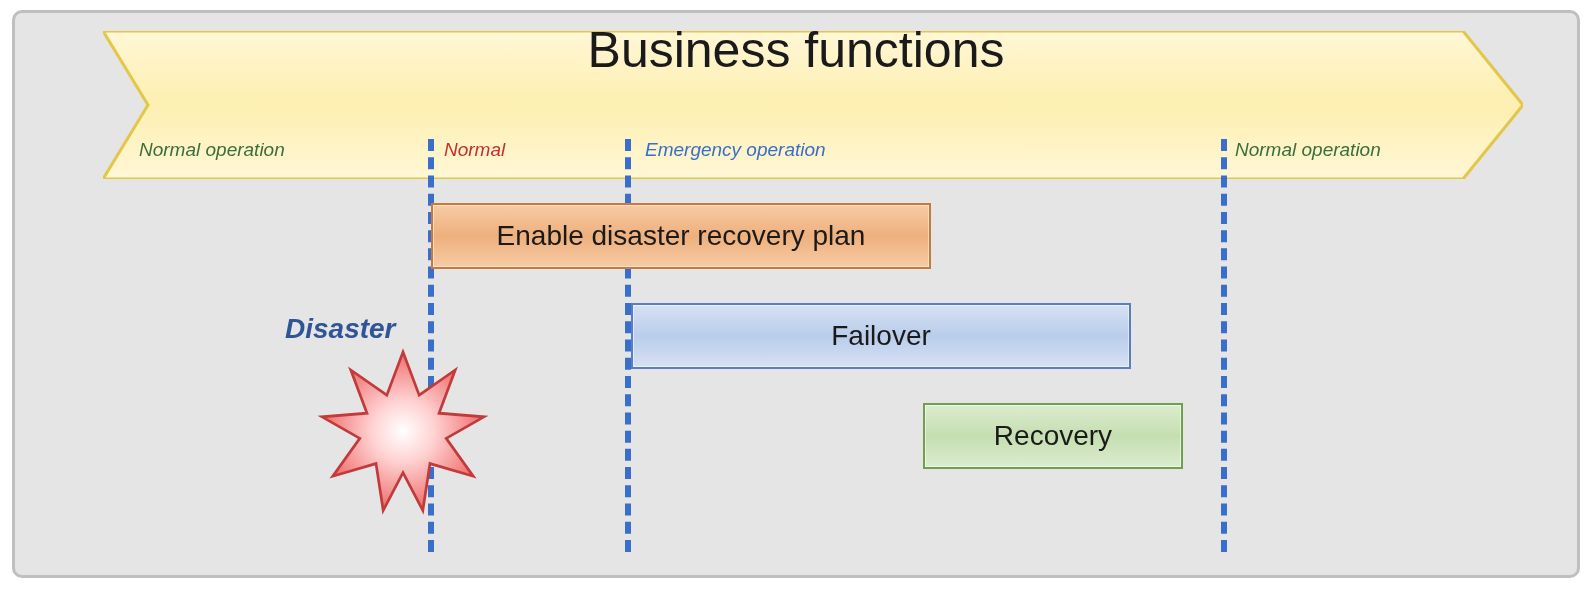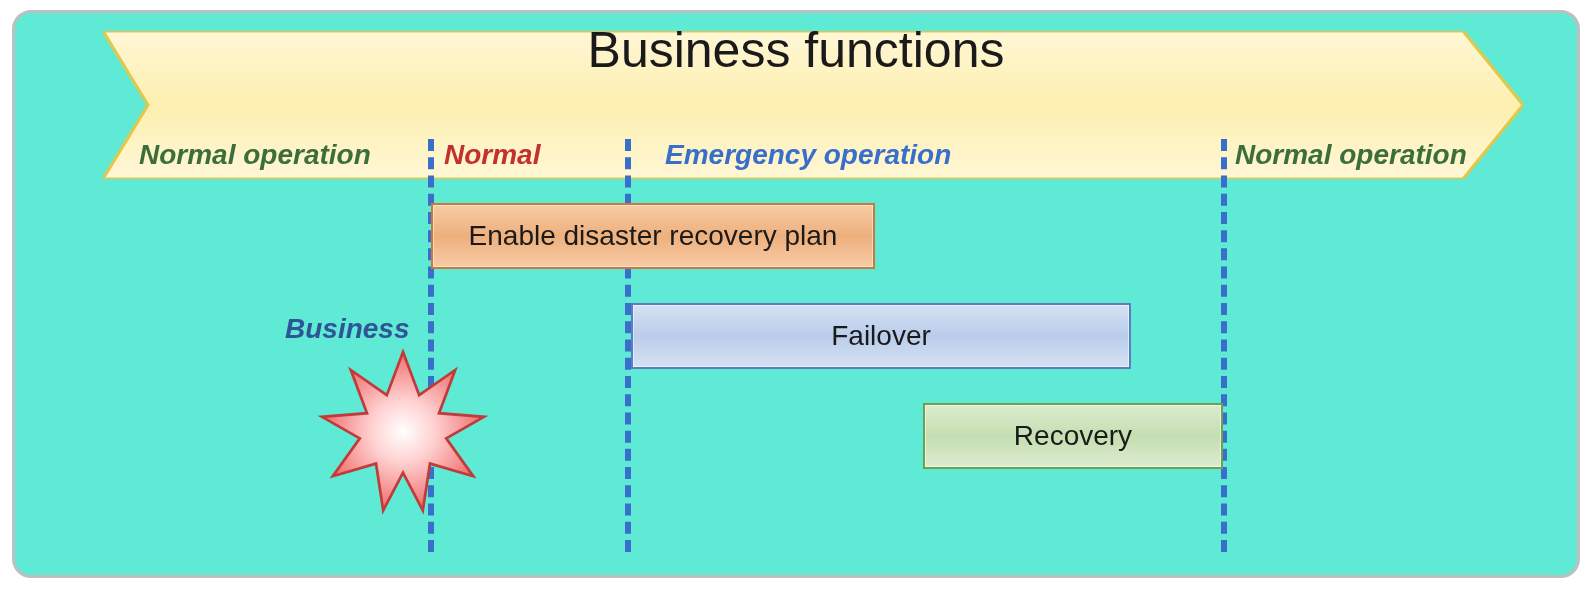--- a/index.html
+++ b/index.html
@@ -10,51 +10,51 @@
     background: #ffffff;
     position: relative;
   }
   .container {
     position: absolute;
     left: 12px;
     top: 10px;
     width: 1568px;
     height: 568px;
     border: 3px solid #bfbfbf;
-    border-radius: 19px;
-    background: #5eead4;
+    border-radius: 10px;
+    background: #e5e5e5;
   }
   .arrow-banner {
     position: absolute;
     left: 88px;
     top: 18px;
     width: 1420px;
     height: 148px;
   }
   .banner-title {
     position: absolute;
     left: 50%;
     top: 8px;
     transform: translateX(-50%);
     font-size: 50px;
     color: #1a1a1a;
     font-weight: 400;
     white-space: nowrap;
   }
   .phase-label {
     position: absolute;
-    font-size: 28px;
+    font-size: 19px;
     font-style: italic;
-    font-weight: 700;
+    font-weight: 400;
     top: 126px;
     text-align: right;
   }
   .normal1 { color: #3c6e3c; left: 124px; }
   .outage  { color: #c33030; left: 429px; }
-  .emerg   { color: #3a6ecb; left: 630px; margin-left: 20px; }
+  .emerg   { color: #3a6ecb; left: 630px; }
   .normal2 { color: #3c6e3c; left: 1220px; }
 
   .vline {
     position: absolute;
     top: 126px;
     width: 0;
     border-left: 6px dashed #3a6ecb;
   }
   .vline.l1 { left: 413px; height: 413px; }
   .vline.l2 { left: 610px; height: 413px; }
@@ -66,31 +66,31 @@
     border-width: 2px;
     border-style: solid;
     display: flex;
     align-items: center;
     justify-content: center;
     font-size: 28px;
     color: #1a1a1a;
     box-shadow: inset 0 0 0 1px rgba(255,255,255,0.5);
   }
   .box-orange {
-    left: 416px; top: 190px; width: 444px;
+    left: 416px; top: 190px; width: 500px;
     background: linear-gradient(#f7cba5,#eeb07d 50%,#f7cba5);
     border-color: #c97a3a;
   }
   .box-blue {
     left: 616px; top: 290px; width: 500px;
     background: linear-gradient(#d6e1f3,#b9cdeb 50%,#d6e1f3);
     border-color: #5a7fc0;
   }
   .box-green {
-    left: 908px; top: 390px; width: 300px;
+    left: 908px; top: 390px; width: 260px;
     background: linear-gradient(#dceccf,#c5deb1 50%,#dceccf);
     border-color: #6fa04f;
   }
 
   .disaster-label {
     position: absolute;
     left: 270px;
     top: 300px;
     color: #2f5597;
     font-size: 28px;
@@ -127,21 +127,21 @@
   <div class="stage-box box-orange">
     <span>Enable disaster recovery plan</span>
   </div>
   <div class="stage-box box-blue">
     <span>Failover</span>
   </div>
   <div class="stage-box box-green">
     <span>Recovery</span>
   </div>
 
-  <div class="disaster-label">Business</div>
+  <div class="disaster-label">Disaster</div>
   <svg style="position:absolute;left:298px;top:330px;width:180px;height:180px" viewBox="-100 -100 200 200">
     <defs>
       <radialGradient id="burst" cx="0.5" cy="0.5" r="0.55">
         <stop offset="0" stop-color="#ffffff"></stop>
         <stop offset="0.35" stop-color="#ffd2d2"></stop>
         <stop offset="1" stop-color="#ec5d5d"></stop>
       </radialGradient>
     </defs>
     <polygon fill="url(#burst)" stroke="#c23a3a" stroke-width="3" points="0,-90 18,-42 58,-70 40,-22 90,-18 48,6 78,48 30,34 22,86 0,44 -22,86 -30,34 -78,48 -48,6 -90,-18 -40,-22 -58,-70 -18,-42"></polygon>
   </svg>

